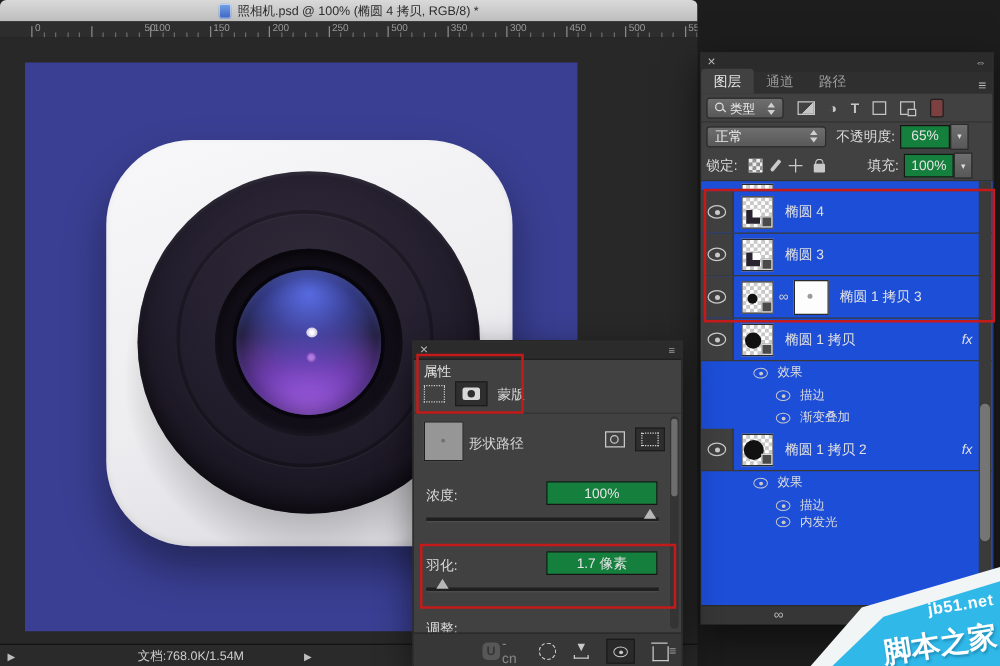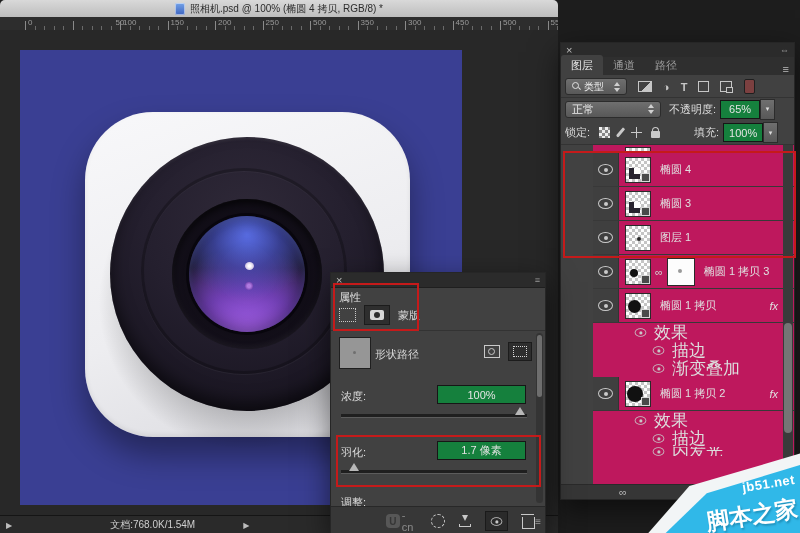--- a/index.html
+++ b/index.html
@@ -144,21 +144,21 @@
                      linear-gradient(45deg,#888 25%,transparent 25%,transparent 75%,#888 75%);
     background-size:6px 6px;background-position:0 0,3px 3px;}
   .lk-brush{width:3px;height:11px;background:#c9c9c9;border-radius:1px 1px 2px 2px;transform:rotate(40deg);}
   .lk-move{position:relative;width:11px;height:11px;}
   .lk-move::before{content:'';position:absolute;left:5px;top:0;width:1px;height:11px;background:#c9c9c9;}
   .lk-move::after{content:'';position:absolute;left:0;top:5px;width:11px;height:1px;background:#c9c9c9;}
   .lk-lock{position:relative;width:9px;height:7px;background:#c9c9c9;border-radius:1px;margin-top:4px;}
   .lk-lock::before{content:'';position:absolute;left:1px;top:-4px;width:5px;height:4px;
     border:1px solid #c9c9c9;border-bottom:none;border-radius:4px 4px 0 0;}
   .fill-label{margin-left:34px;font-size:11px;color:#dcdcdc;}
-  .lp-list{position:absolute;left:0;right:0;top:102px;bottom:14px;background:#be185d;overflow:hidden;margin-left:32px;}
+  .lp-list{position:absolute;left:0;right:0;top:102px;bottom:14px;background:#1d4ed8;overflow:hidden;}
   .row-sliver{height:7px;border-bottom:1px solid #393939;position:relative;overflow:hidden;}
   .row-sliver .thumb{position:absolute;left:32px;top:2px;width:26px;height:26px;}
   .layer-row{display:flex;align-items:center;height:33px;border-bottom:1px solid #383838;position:relative;}
   .eye-cell{width:25px;align-self:stretch;display:flex;align-items:center;justify-content:center;
     border-right:1px solid #333;flex:none;background:#3f3f3f;}
   .thumb{width:26px;height:26px;position:relative;border:1px solid #2a2a2a;box-sizing:border-box;flex:none;}
   .thumb-ml{margin-left:6px;}
   .layer-row.sel{background:#74839b;}
   .layer-row.sel .l-name{color:#fff;}
   .layer-row.sel .thumb{border:2px solid #fff;}
@@ -169,21 +169,21 @@
     border:1px solid #d8d8d8;box-sizing:border-box;}
   .dot-center{position:absolute;left:11px;top:11px;width:4px;height:4px;border-radius:50%;background:#2a2a2a;}
   .dot-left{position:absolute;left:4px;top:9px;width:8px;height:8px;border-radius:50%;background:#111;}
   .circ-left{position:absolute;left:2px;top:6px;width:13px;height:13px;border-radius:50%;background:#111;}
   .circ-big{position:absolute;left:1px;top:4px;width:16px;height:16px;border-radius:50%;background:#111;}
   .link-g{margin:0 4px;color:#cfcfcf;font-size:11px;}
   .mask-thumb{width:26px;height:26px;background:#fdfdfd;border:1px solid #2a2a2a;position:relative;flex:none;}
   .mask-thumb::after{content:'';position:absolute;left:10px;top:10px;width:4px;height:4px;border-radius:50%;background:#9a9a9a;}
   .fx{margin-left:auto;margin-right:16px;font-style:italic;color:#e0e0e0;font-size:11px;}
   .collapse{position:absolute;right:3px;top:12px;color:#bdbdbd;font-size:7px;}
-  .fx-row{display:flex;align-items:center;height:18px;gap:6px;padding-left:40px;color:#dcdcdc;font-size:17px;}
+  .fx-row{display:flex;align-items:center;height:18px;gap:6px;padding-left:40px;color:#dcdcdc;font-size:10px;}
   .fx-row.deep{padding-left:58px;}
   .fx-row.clipped{height:9px;overflow:hidden;}
   .lp-bottom{position:absolute;left:0;right:0;bottom:0;height:14px;background:#363636;
     border-top:1px solid #2a2a2a;display:flex;align-items:center;}
   .lb-link{margin-left:58px;color:#b5b5b5;font-size:11px;line-height:10px;}
   .lp-scroll{position:absolute;right:1px;top:102px;bottom:14px;width:10px;background:#3a3a3a;}
   .lp-scroll-thumb{position:absolute;left:1px;top:178px;width:8px;height:110px;background:#757575;border-radius:4px;}
   
   #sitewm{position:absolute;left:642px;top:452px;width:158px;height:81px;z-index:12;}
   .wm-white{position:absolute;left:0;top:0;width:100%;height:100%;background:#f2f5f6;
@@ -430,29 +430,20 @@
         <span class="eye-cell">
             <span class="eye"></span>
           </span>
         <span class="thumb checker thumb-ml">
             <span class="shape-notch"></span>
             <span class="badge"></span>
           </span>
         <span class="l-name">椭圆 3</span>
       </div>
 
-      <div class="layer-row">
-        <span class="eye-cell">
-            <span class="eye"></span>
-          </span>
-        <span class="thumb checker thumb-ml">
-            <span class="dot-center"></span>
-          </span>
-        <span class="l-name">图层 1</span>
-      </div>
 
       <div class="layer-row">
         <span class="eye-cell">
             <span class="eye"></span>
           </span>
         <span class="thumb checker thumb-ml">
             <span class="dot-left"></span>
             <span class="badge"></span>
           </span>
         <span class="link-g">∞</span>

